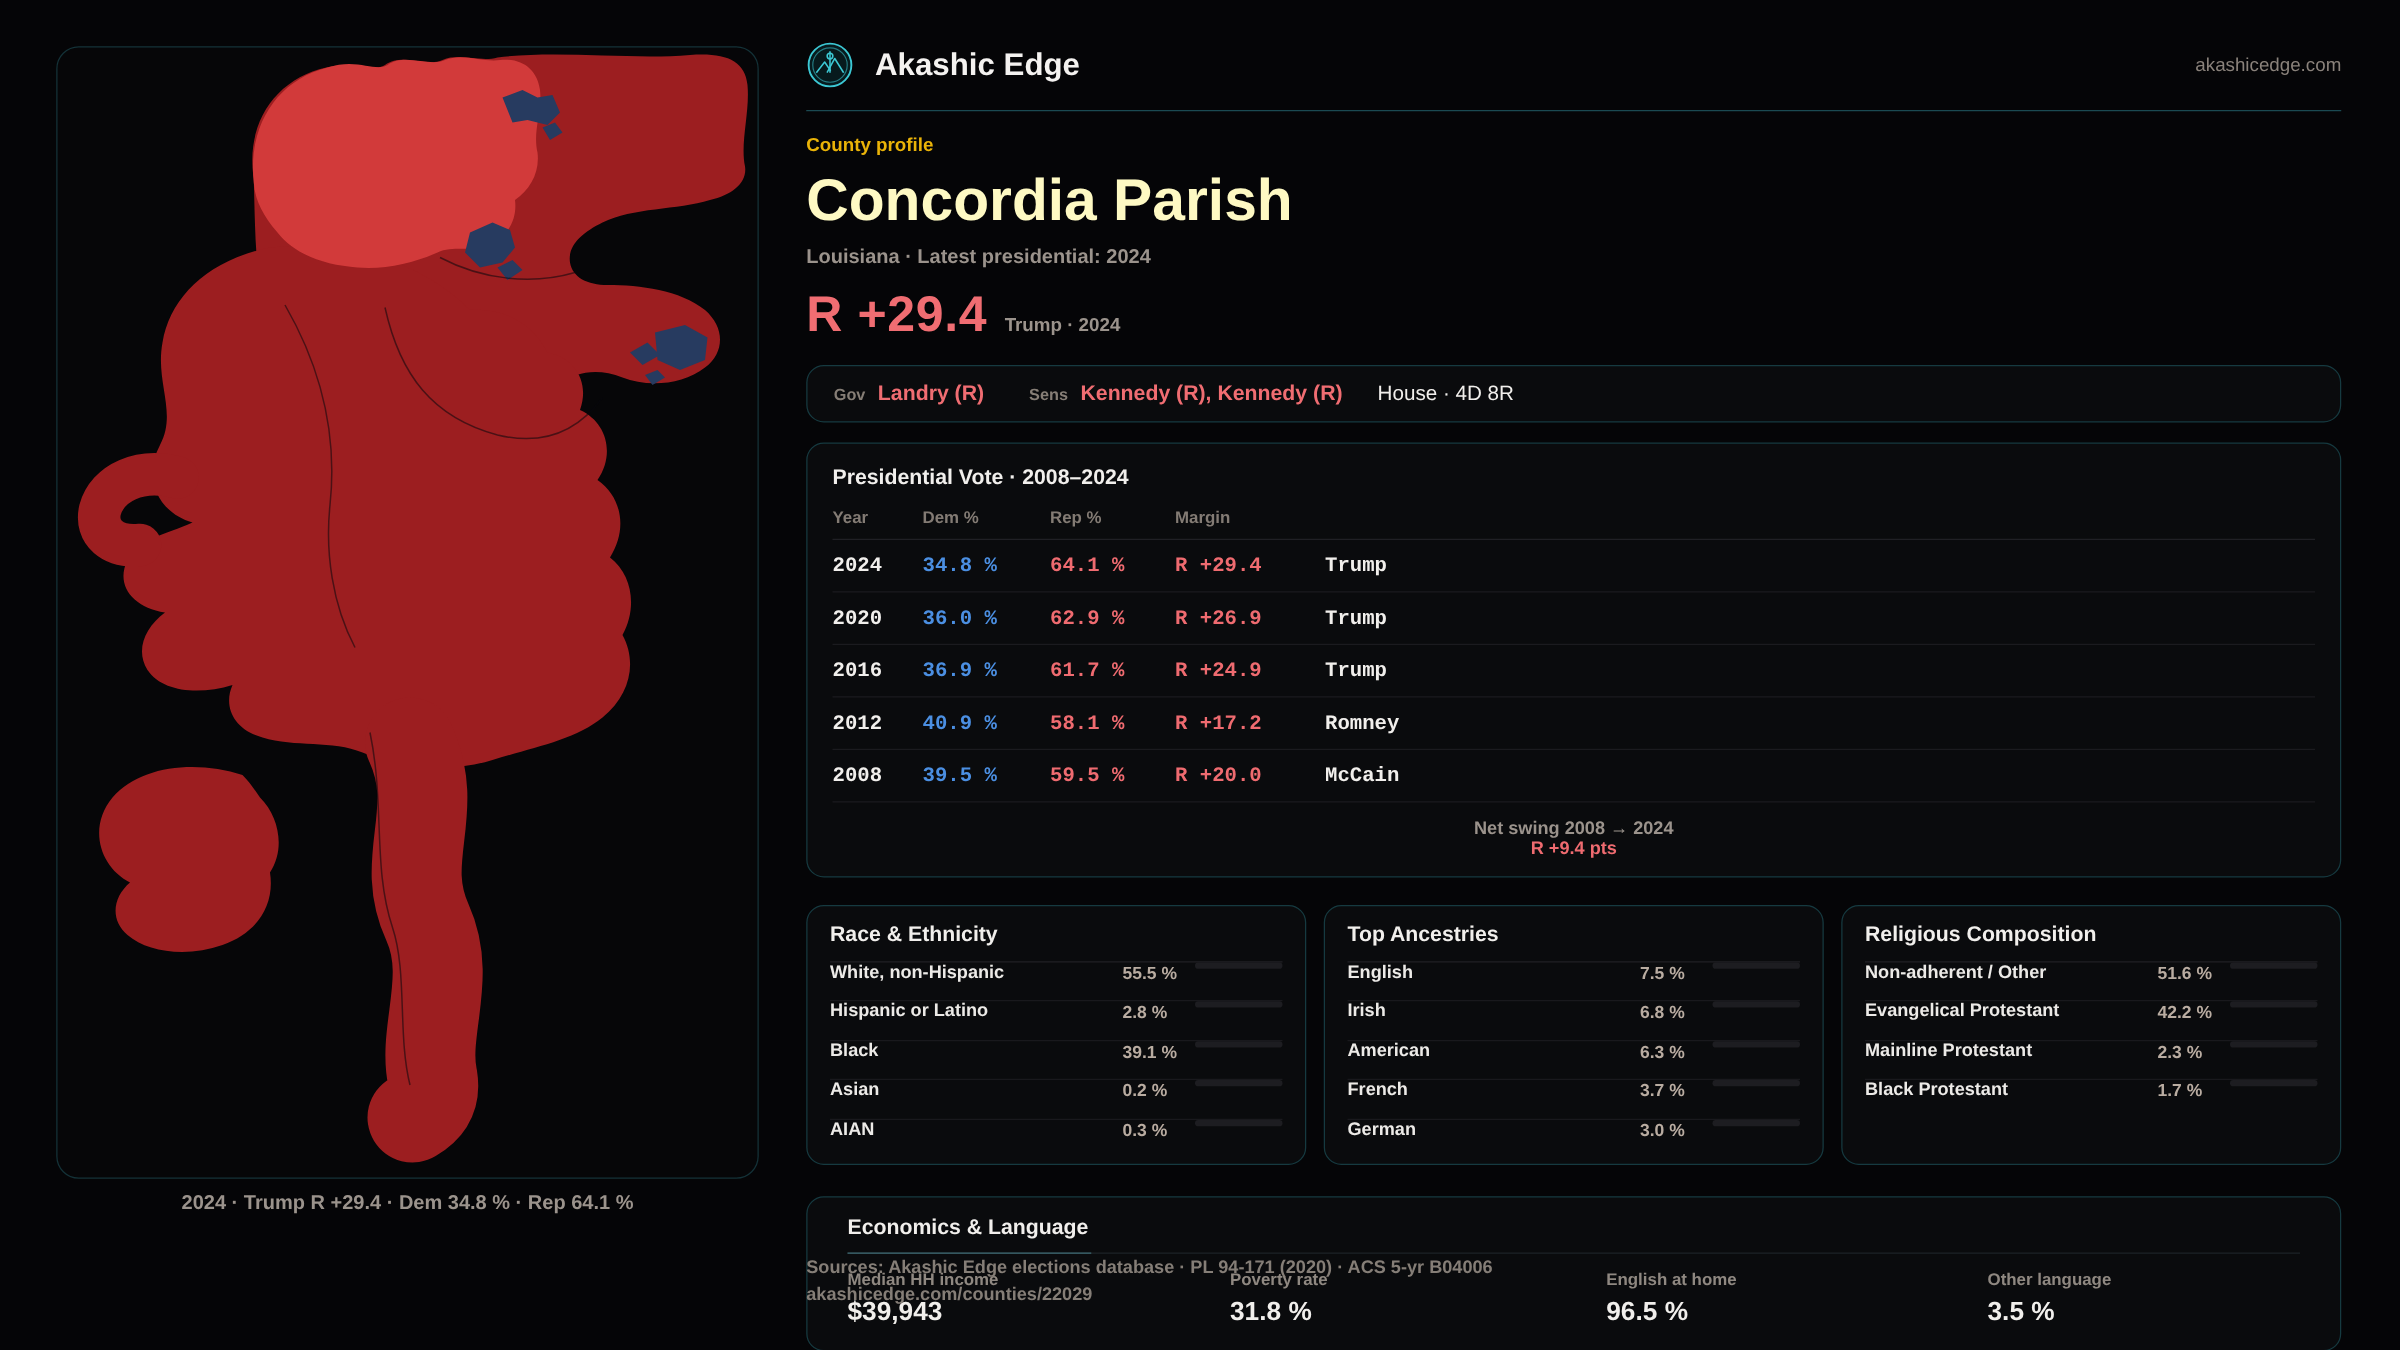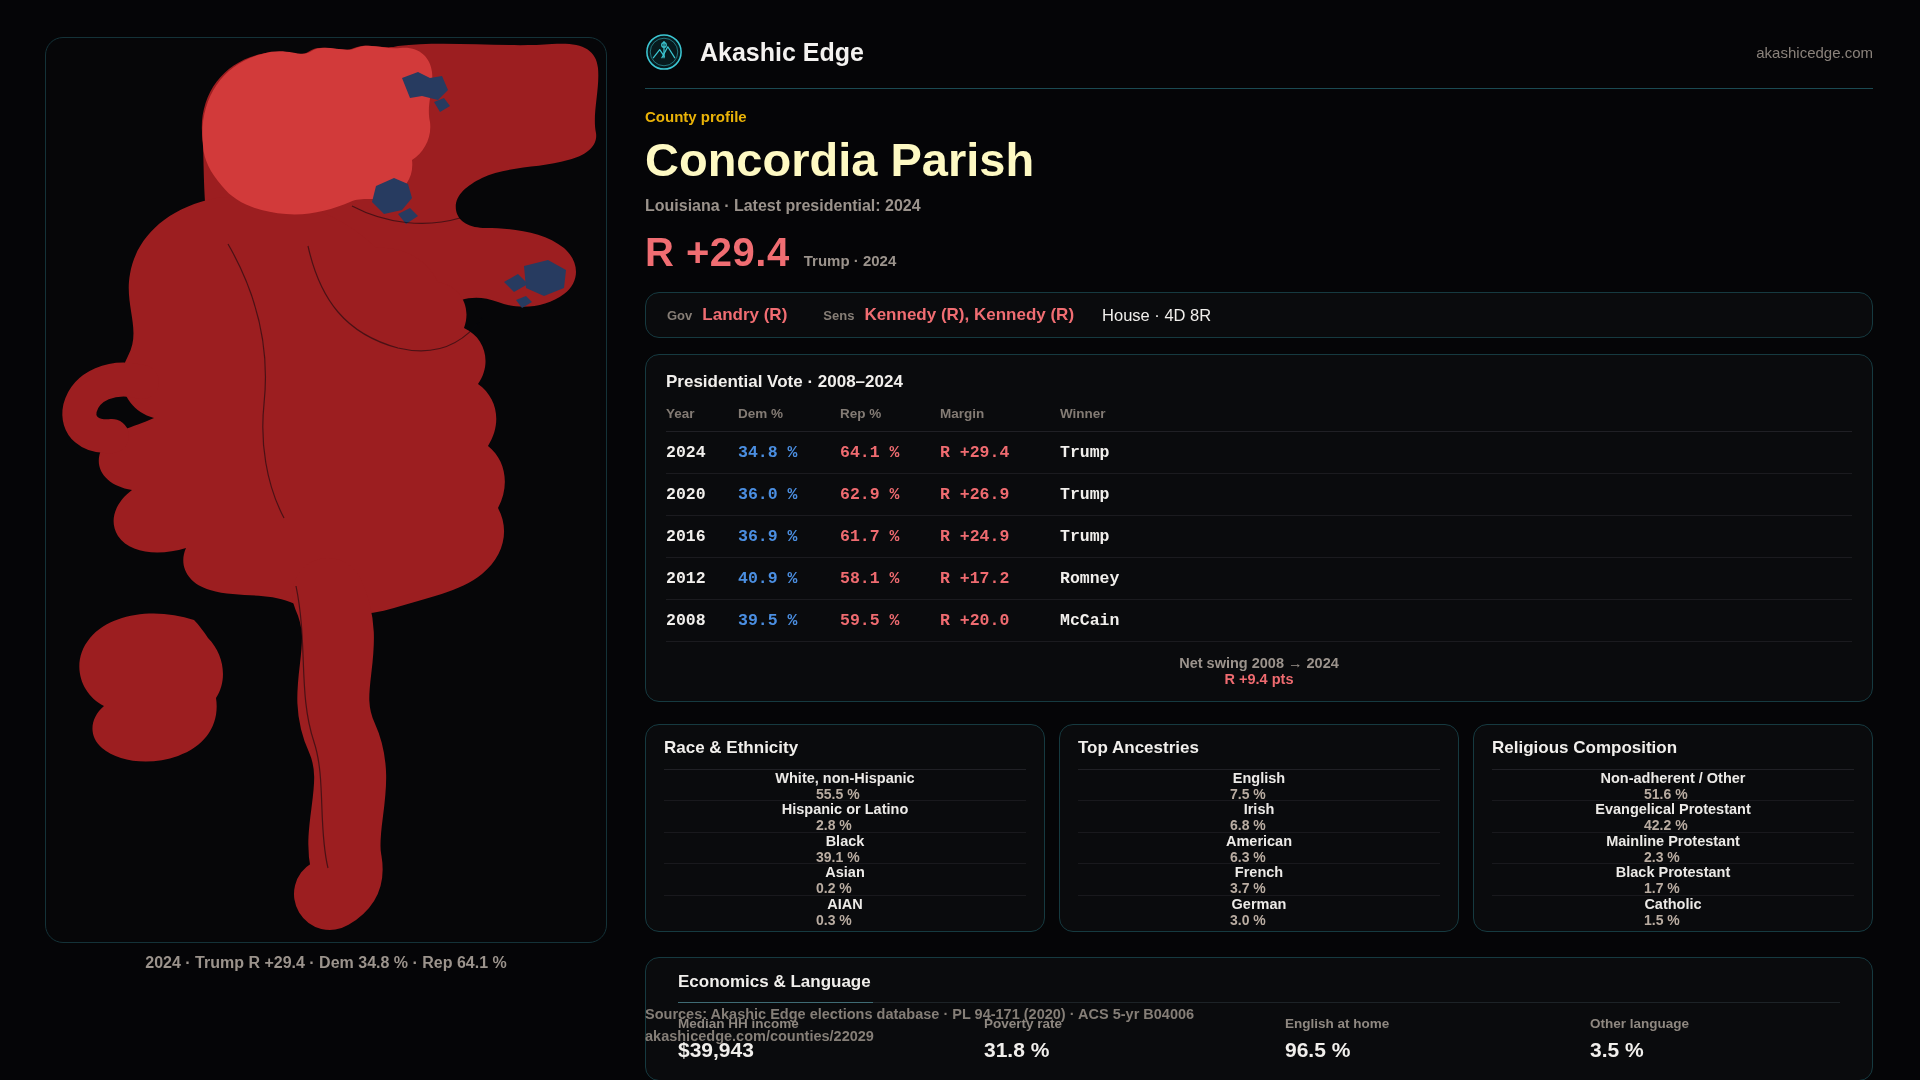--- a/index.html
+++ b/index.html
@@ -48,21 +48,21 @@
   .c-year, .c-win { color:#f1efec; }
   .c-dem  { color:#4b8fe2; }
   .c-rep, .c-mar { color:#ef6b70; }
   .netswing { padding-top:13px; display:flex; justify-content:space-between; align-items:center;flex-direction:column; }
   .ns-label { font-size:14.5px; font-weight:600; color:#9b938c; }
   .ns-value { font-size:14.5px; font-weight:700; color:#ef6b70; }
 
   .demo-row { margin-top:22px; display:grid; grid-template-columns:repeat(3,1fr); gap:14px; }
   .dpanel { padding:13px 18px 4px 18px; }
   .dpanel .hdiv { height:1px; background:#202025; margin-top:11px; }
-  .drow { display:flex; align-items:center; height:31.4px; border-bottom:1px solid #19191d;flex-direction:column; }
+  .drow { display:flex; height:31.4px; border-bottom:1px solid #19191d; }
   .drow:last-child { border-bottom:none; }
   .dlabel { flex:1; font-size:14.5px; font-weight:700; color:#eceae7; white-space:nowrap; }
   .dval   { width:58px; font-size:14px; font-weight:700; color:#b9aca1; white-space:nowrap; }
   .dtrack { width:70px; height:5px; border-radius:3px; background:#1d1d21; overflow:hidden; }
   .dfill  { height:5px; border-radius:3px; }
 
   .econ-panel { margin-top:25px; padding:14px 32px 22px 32px; height:124px; }
   .econ-div { margin-top:10px; height:1px; background:#1d2327; position:relative; }
   .econ-div::before { content:""; position:absolute; left:0; top:0; width:195px; height:1px;
                       background:#3f6b74; }
@@ -157,21 +157,20 @@
     <span class="gs-house">House · 4D 8R</span>
   </div>
 
   <div class="panel pres-panel">
     <div class="panel-title">Presidential Vote · 2008–2024</div>
     <div class="tgrid thead">
       <span>Year</span>
       <span>Dem %</span>
       <span>Rep %</span>
       <span>Margin</span>
-      <span>Winner</span>
     </div>
     <div class="tgrid trow">
       <span class="c-year">2024</span>
       <span class="c-dem">34.8 %</span>
       <span class="c-rep">64.1 %</span>
       <span class="c-mar">R +29.4</span>
       <span class="c-win">Trump</span>
     </div>
     <div class="tgrid trow">
       <span class="c-year">2020</span>
@@ -284,25 +283,20 @@
       </div>
       <div class="drow">
         <span class="dlabel">Mainline Protestant</span>
         <span class="dval">2.3 %</span>
         <span class="dtrack"><span class="dfill" style="width: 2.3%; background: rgb(74, 127, 212);"></span></span>
       </div>
       <div class="drow">
         <span class="dlabel">Black Protestant</span>
         <span class="dval">1.7 %</span>
         <span class="dtrack"><span class="dfill" style="width: 1.7%; background: rgb(143, 124, 223);"></span></span>
-      </div>
-      <div class="drow">
-        <span class="dlabel">Catholic</span>
-        <span class="dval">1.5 %</span>
-        <span class="dtrack"><span class="dfill" style="width: 1.5%; background: rgb(215, 169, 62);"></span></span>
       </div>
     </div>
   </div>
 
   <div class="panel econ-panel">
     <div class="panel-title">Economics &amp; Language</div>
     <div class="econ-div"></div>
     <div class="econ-grid">
       <div>
         <div class="stat-label">Median HH income</div>

